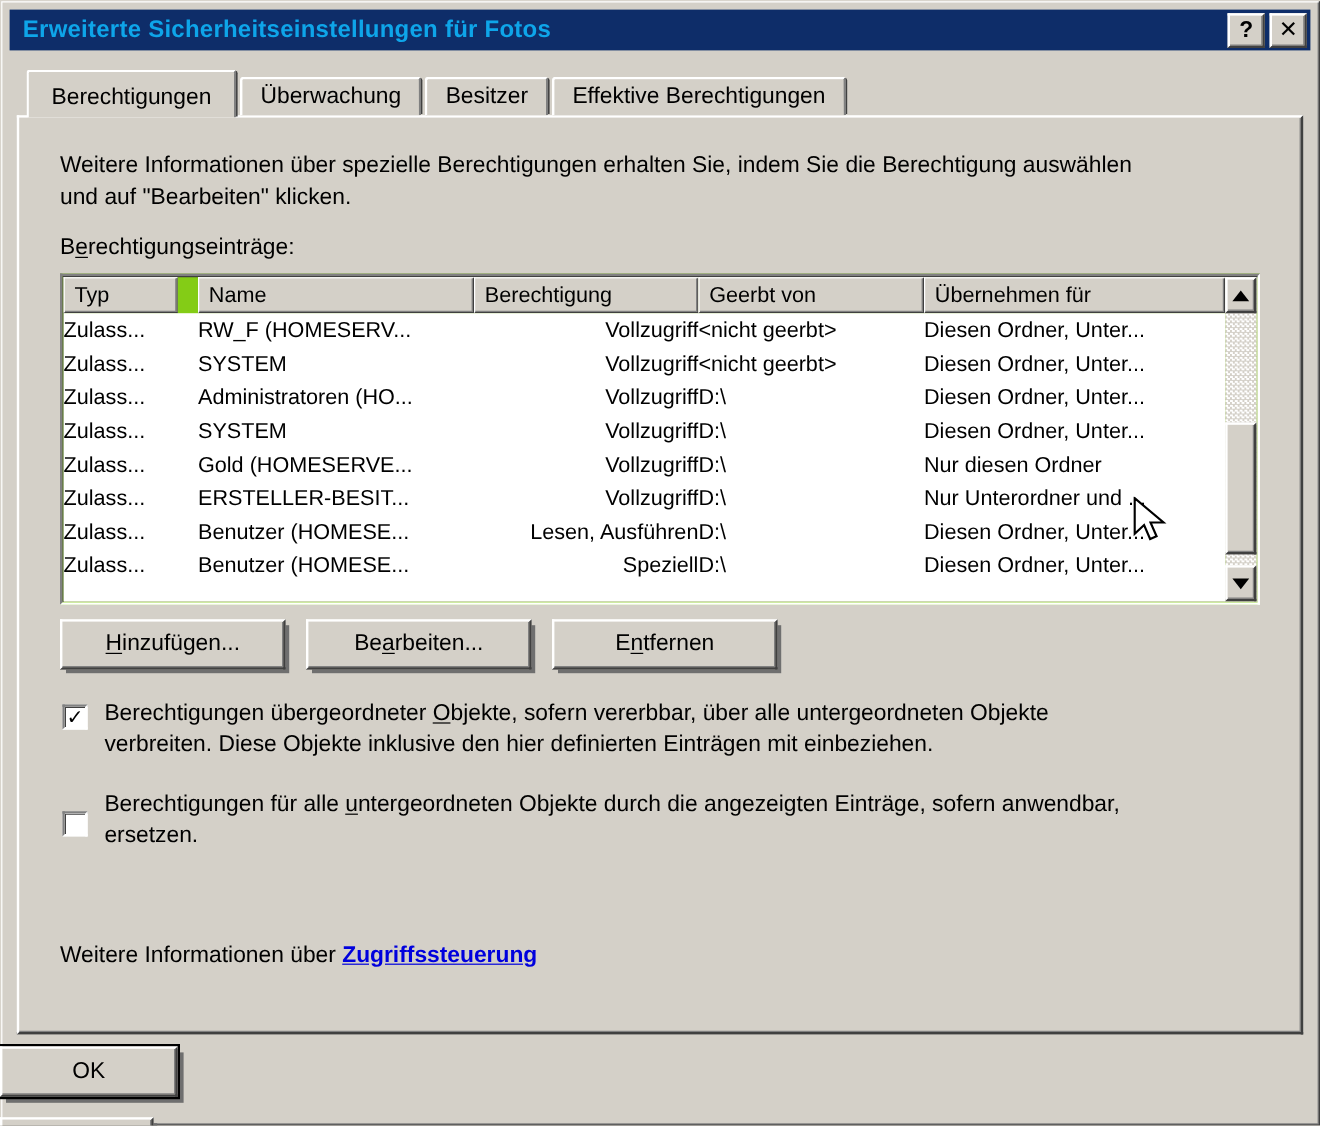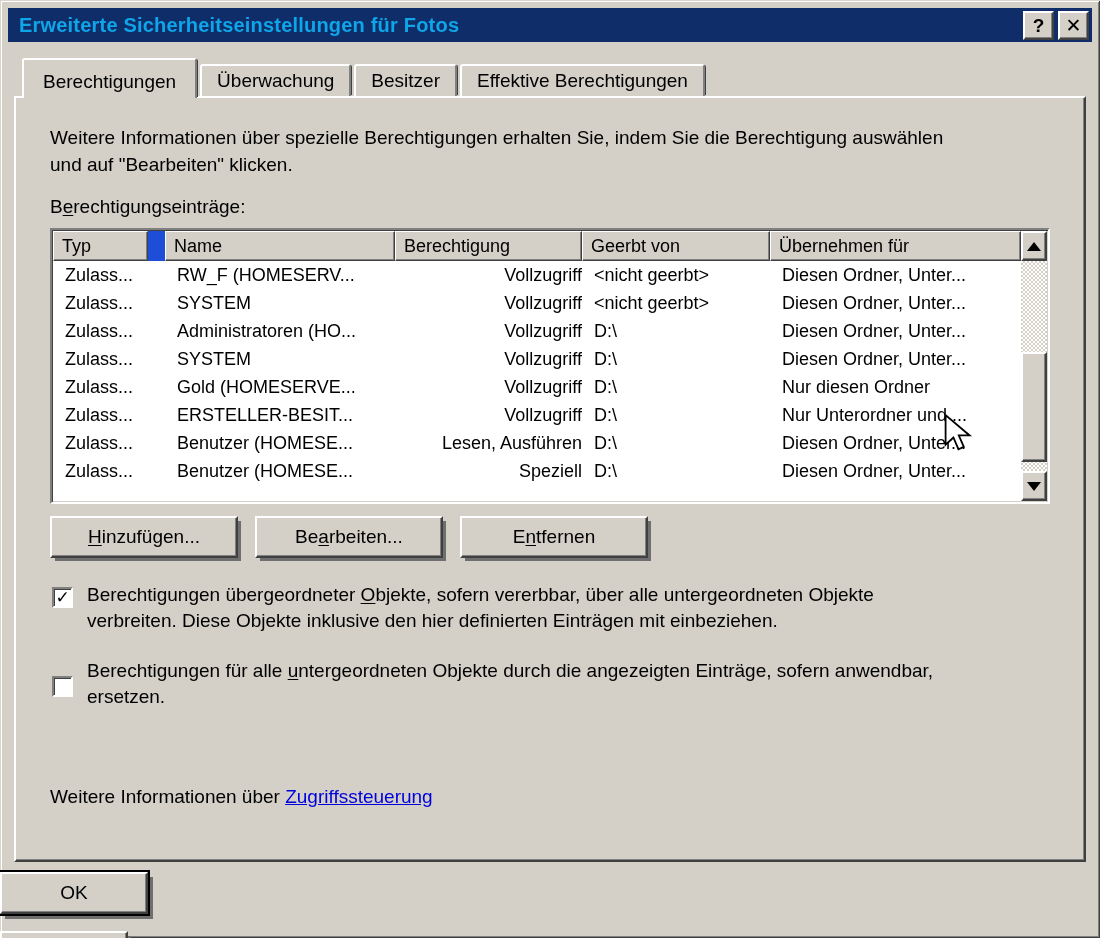--- a/index.html
+++ b/index.html
@@ -40,34 +40,34 @@
   .panel{
     position:absolute;left:14px;top:96px;width:1072px;height:766px;background:#d4d0c8;
     border:2px solid;border-color:#fff #404040 #404040 #fff;
     box-shadow:inset -1px -1px 0 #808080;box-sizing:border-box;z-index:1;
   }
   .desc{position:absolute;left:34px;top:26px;width:1014px;line-height:27px;white-space:pre-line;}
   .entries-label{position:absolute;left:34px;top:98px;}
   .ukey{text-decoration:underline;text-underline-offset:2px;}
   
   .listbox{
-    position:absolute;left:34px;top:130px;width:1000px;height:276px;background:#1d4ed8;
+    position:absolute;left:34px;top:130px;width:1000px;height:276px;background:#84cc16;
     border:2px solid;border-color:#808080 #fff #fff #808080;
     box-shadow:inset 1px 1px 0 #404040,inset -1px -1px 0 #d4d0c8;box-sizing:border-box;
   }
   .lv-header{position:absolute;left:1px;top:1px;right:27px;height:30px;display:flex;}
   .lv-hcell{
     background:#d4d0c8;border:1px solid;border-color:#fff #404040 #404040 #fff;
     box-shadow:inset -1px -1px 0 #808080;
     display:flex;align-items:center;padding-left:8px;box-sizing:border-box;
     font-size:18px;white-space:nowrap;overflow:hidden;
   }
   .lv-rows{position:absolute;left:1px;top:31px;right:27px;bottom:1px;background:#fff;overflow:hidden;}
   .lv-row{display:flex;height:28px;align-items:center;font-size:18px;}
-  .lv-row > div{padding-left:12px;white-space:nowrap;overflow:hidden;box-sizing:border-box;}
+  .lv-row > div{padding-left:0;white-space:nowrap;overflow:hidden;box-sizing:border-box;}
   .c1{width:95px;flex:0 0 auto;}
   .c2{width:230px;flex:0 0 auto;margin-left:17px;}
   .c3{width:187px;flex:0 0 auto;text-align:right;}
   .c4{width:188px;flex:0 0 auto;}
   .c5{flex:1 1 auto;}
   
   .scrollbar{
     position:absolute;top:1px;right:1px;bottom:1px;width:26px;
     background-image:conic-gradient(#fff 0 25%,#d4d0c8 0 50%,#fff 0 75%,#d4d0c8 0);
     background-size:4px 4px;
@@ -103,21 +103,21 @@
   .checkbox{
     flex:0 0 auto;width:21px;height:21px;margin-top:5px;background:#fff;
     border:2px solid;border-color:#808080 #fff #fff #808080;
     box-shadow:inset 1px 1px 0 #404040;box-sizing:border-box;
     display:flex;align-items:center;justify-content:center;
     font-size:17px;font-weight:bold;line-height:1;
   }
   .check-text{white-space:pre-line;}
   
   .link-row{position:absolute;left:34px;top:688px;}
-  .link{color:#0000dd;text-decoration:underline;cursor:pointer;}
+  .link{color:#0000dd;text-decoration:underline;cursor:pointer;font-weight:bold;}
   
   .dialog-btns{position:absolute;left:0;right:25px;top:872px;display:flex;justify-content:flex-end;gap:17px;z-index:2;flex-direction:column;}
   .push-btn.ok{width:148px;box-shadow:0 0 0 2px #000,inset -1px -1px 0 #808080,5px 5px 0 0 #6f6f6f;}
   .push-btn.cancel{width:128px;}
   .push-btn.apply{width:140px;color:#6d28d9;text-shadow:1px 1px 0 #fff;box-shadow:inset -1px -1px 0 #808080,4px 4px 0 -1px #a39f98;}
   
   .cursor{position:absolute;left:944px;top:414px;z-index:10;pointer-events:none;}
 </style>
 </head>
 <body>

